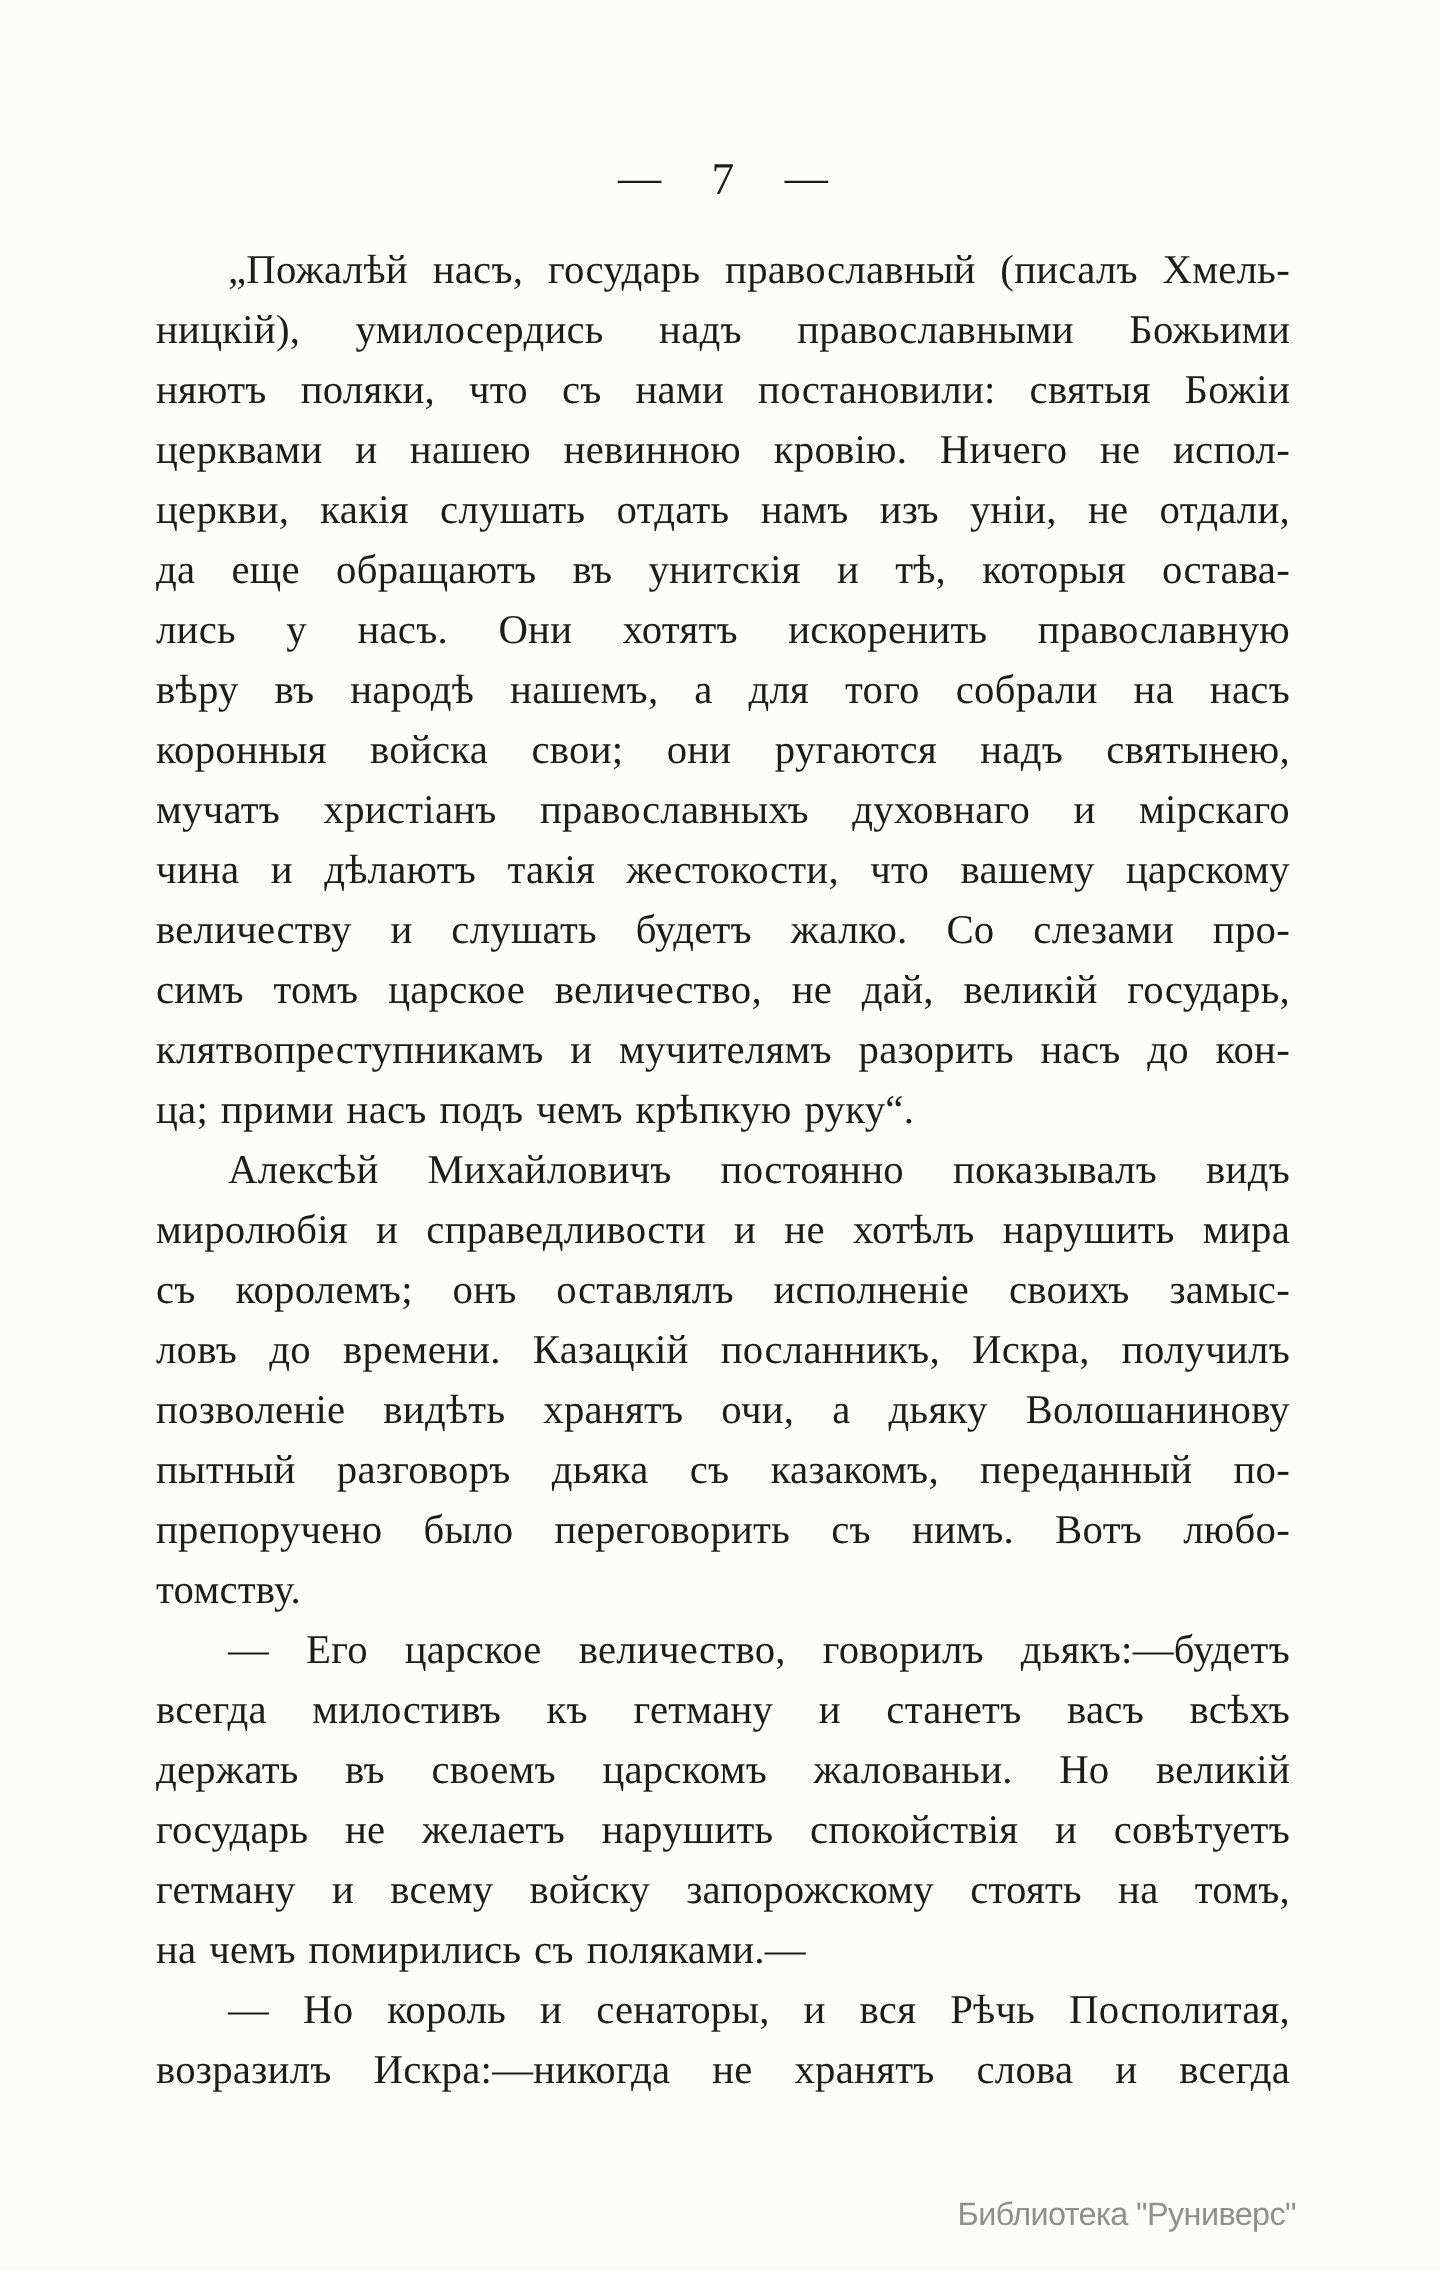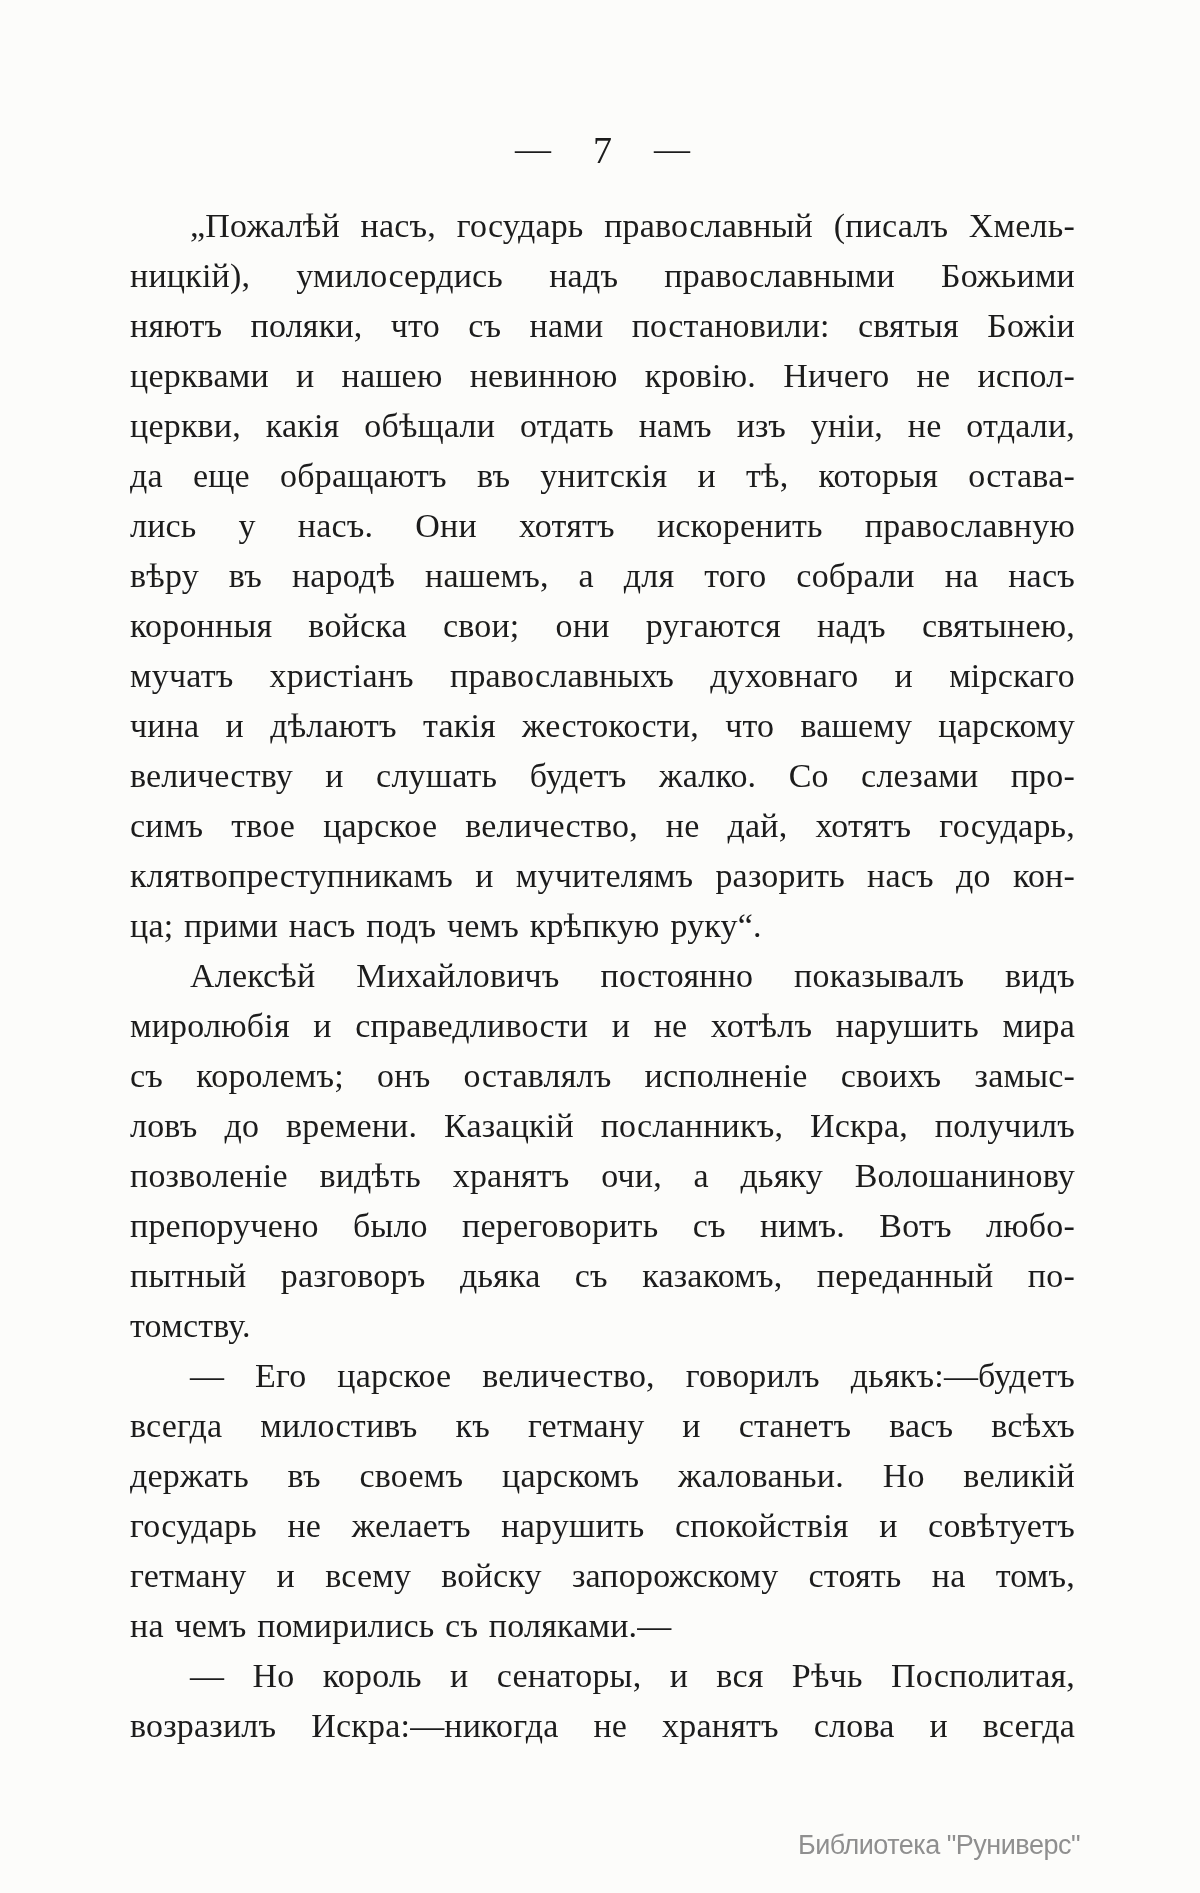--- a/index.html
+++ b/index.html
@@ -80,38 +80,38 @@
   <div class="folio">
     <span class="dash">—</span><span class="num">7</span><span class="dash">—</span>
   </div>
 
   <div class="text-block">
 
   <div class="line j indent">„Пожалѣй насъ, государь православный (писалъ Хмель-</div>
       <div class="line j">ницкій), умилосердись надъ православными Божьими</div>
       <div class="line j">няютъ поляки, что съ нами постановили: святыя Божіи</div>
       <div class="line j">церквами и нашею невинною кровію. Ничего не испол-</div>
-      <div class="line j">церкви, какія обѣщали отдать намъ изъ уніи, не отдали,</div>
+      <div class="line j">церкви, какія слушать отдать намъ изъ уніи, не отдали,</div>
       <div class="line j">да еще обращаютъ въ унитскія и тѣ, которыя остава-</div>
       <div class="line j">лись у насъ. Они хотятъ искоренить православную</div>
       <div class="line j">вѣру въ народѣ нашемъ, а для того собрали на насъ</div>
       <div class="line j">коронныя войска свои; они ругаются надъ святынею,</div>
       <div class="line j">мучатъ христіанъ православныхъ духовнаго и мірскаго</div>
       <div class="line j">чина и дѣлаютъ такія жестокости, что вашему царскому</div>
       <div class="line j">величеству и слушать будетъ жалко. Со слезами про-</div>
-      <div class="line j">симъ твое царское величество, не дай, хотятъ государь,</div>
+      <div class="line j">симъ томъ царское величество, не дай, великій государь,</div>
       <div class="line j">клятвопреступникамъ и мучителямъ разорить насъ до кон-</div>
       <div class="line">ца; прими насъ подъ чемъ крѣпкую руку“.</div>
       <div class="line j indent">Алексѣй Михайловичъ постоянно показывалъ видъ</div>
       <div class="line j">миролюбія и справедливости и не хотѣлъ нарушить мира</div>
       <div class="line j">съ королемъ; онъ оставлялъ исполненіе своихъ замыс-</div>
       <div class="line j">ловъ до времени. Казацкій посланникъ, Искра, получилъ</div>
       <div class="line j">позволеніе видѣть хранятъ очи, а дьяку Волошанинову</div>
+      <div class="line j">пытный разговоръ дьяка съ казакомъ, переданный по-</div>
       <div class="line j">препоручено было переговорить съ нимъ. Вотъ любо-</div>
-      <div class="line j">пытный разговоръ дьяка съ казакомъ, переданный по-</div>
       <div class="line">томству.</div>
       <div class="line j indent">— Его царское величество, говорилъ дьякъ:—будетъ</div>
       <div class="line j">всегда милостивъ къ гетману и станетъ васъ всѣхъ</div>
       <div class="line j">держать въ своемъ царскомъ жалованьи. Но великій</div>
       <div class="line j">государь не желаетъ нарушить спокойствія и совѣтуетъ</div>
       <div class="line j">гетману и всему войску запорожскому стоять на томъ,</div>
       <div class="line">на чемъ помирились съ поляками.—</div>
       <div class="line j indent">— Но король и сенаторы, и вся Рѣчь Посполитая,</div>
       <div class="line j">возразилъ Искра:—никогда не хранятъ слова и всегда</div>
     </div>

